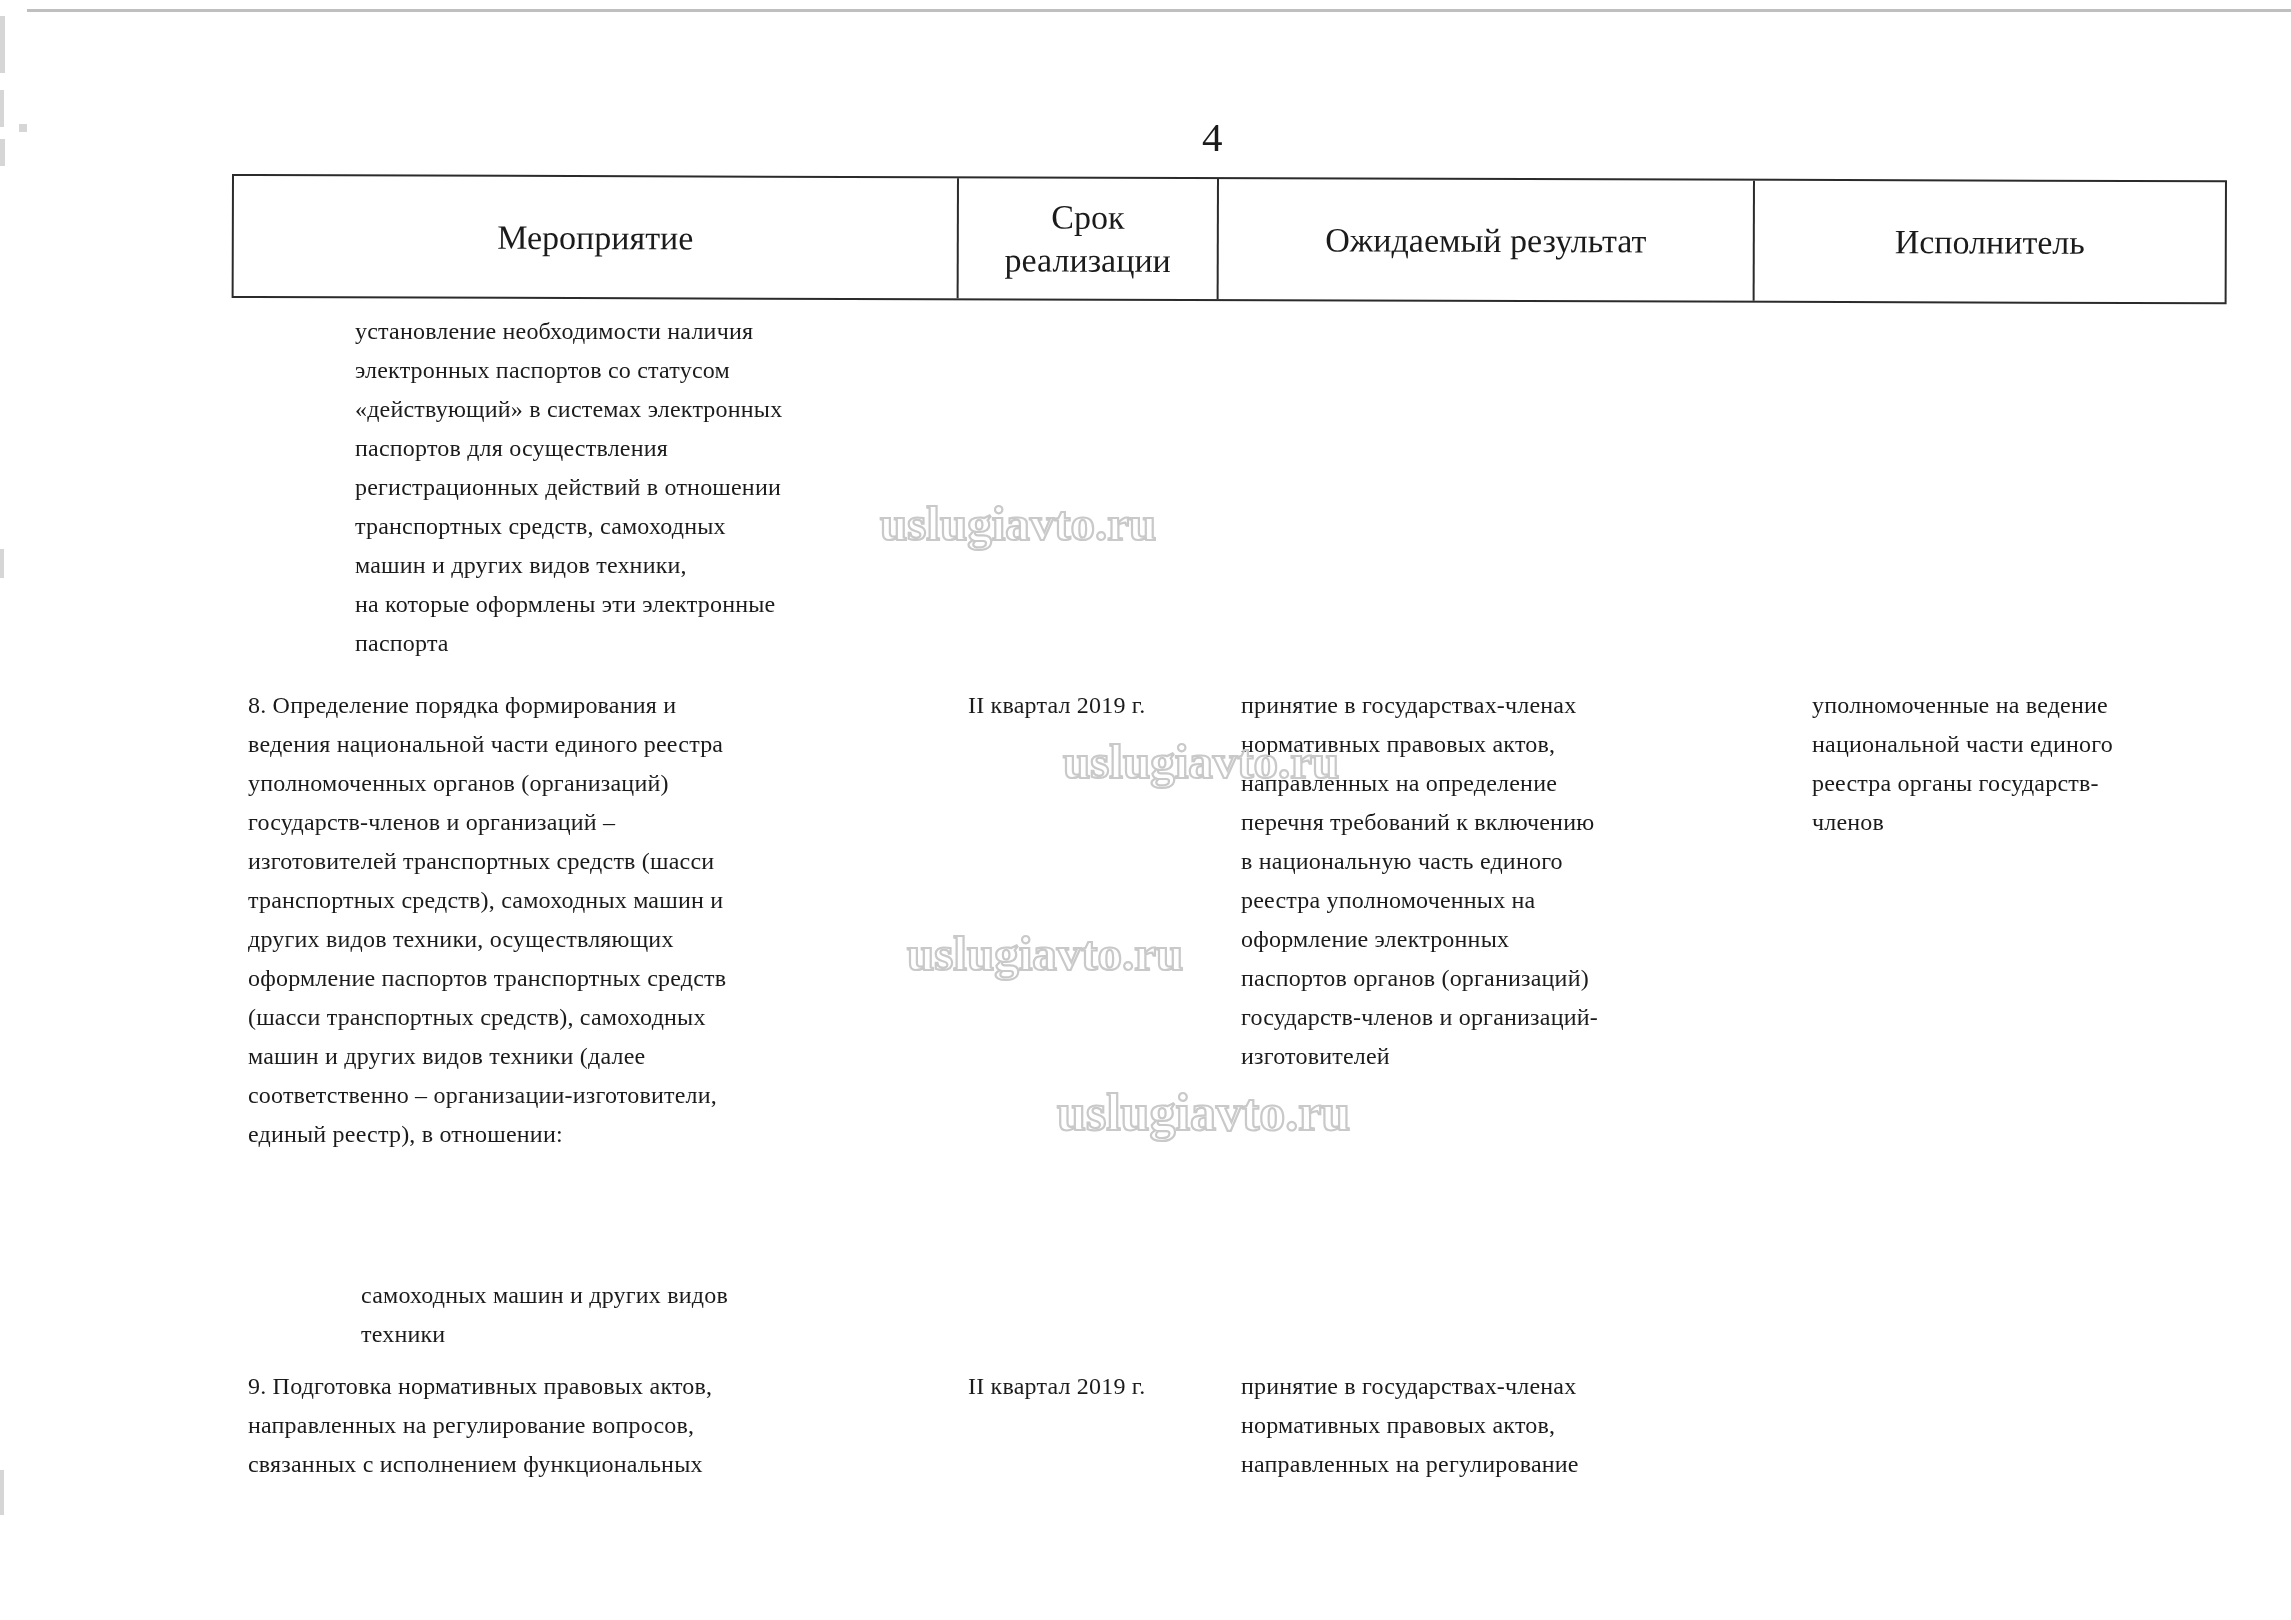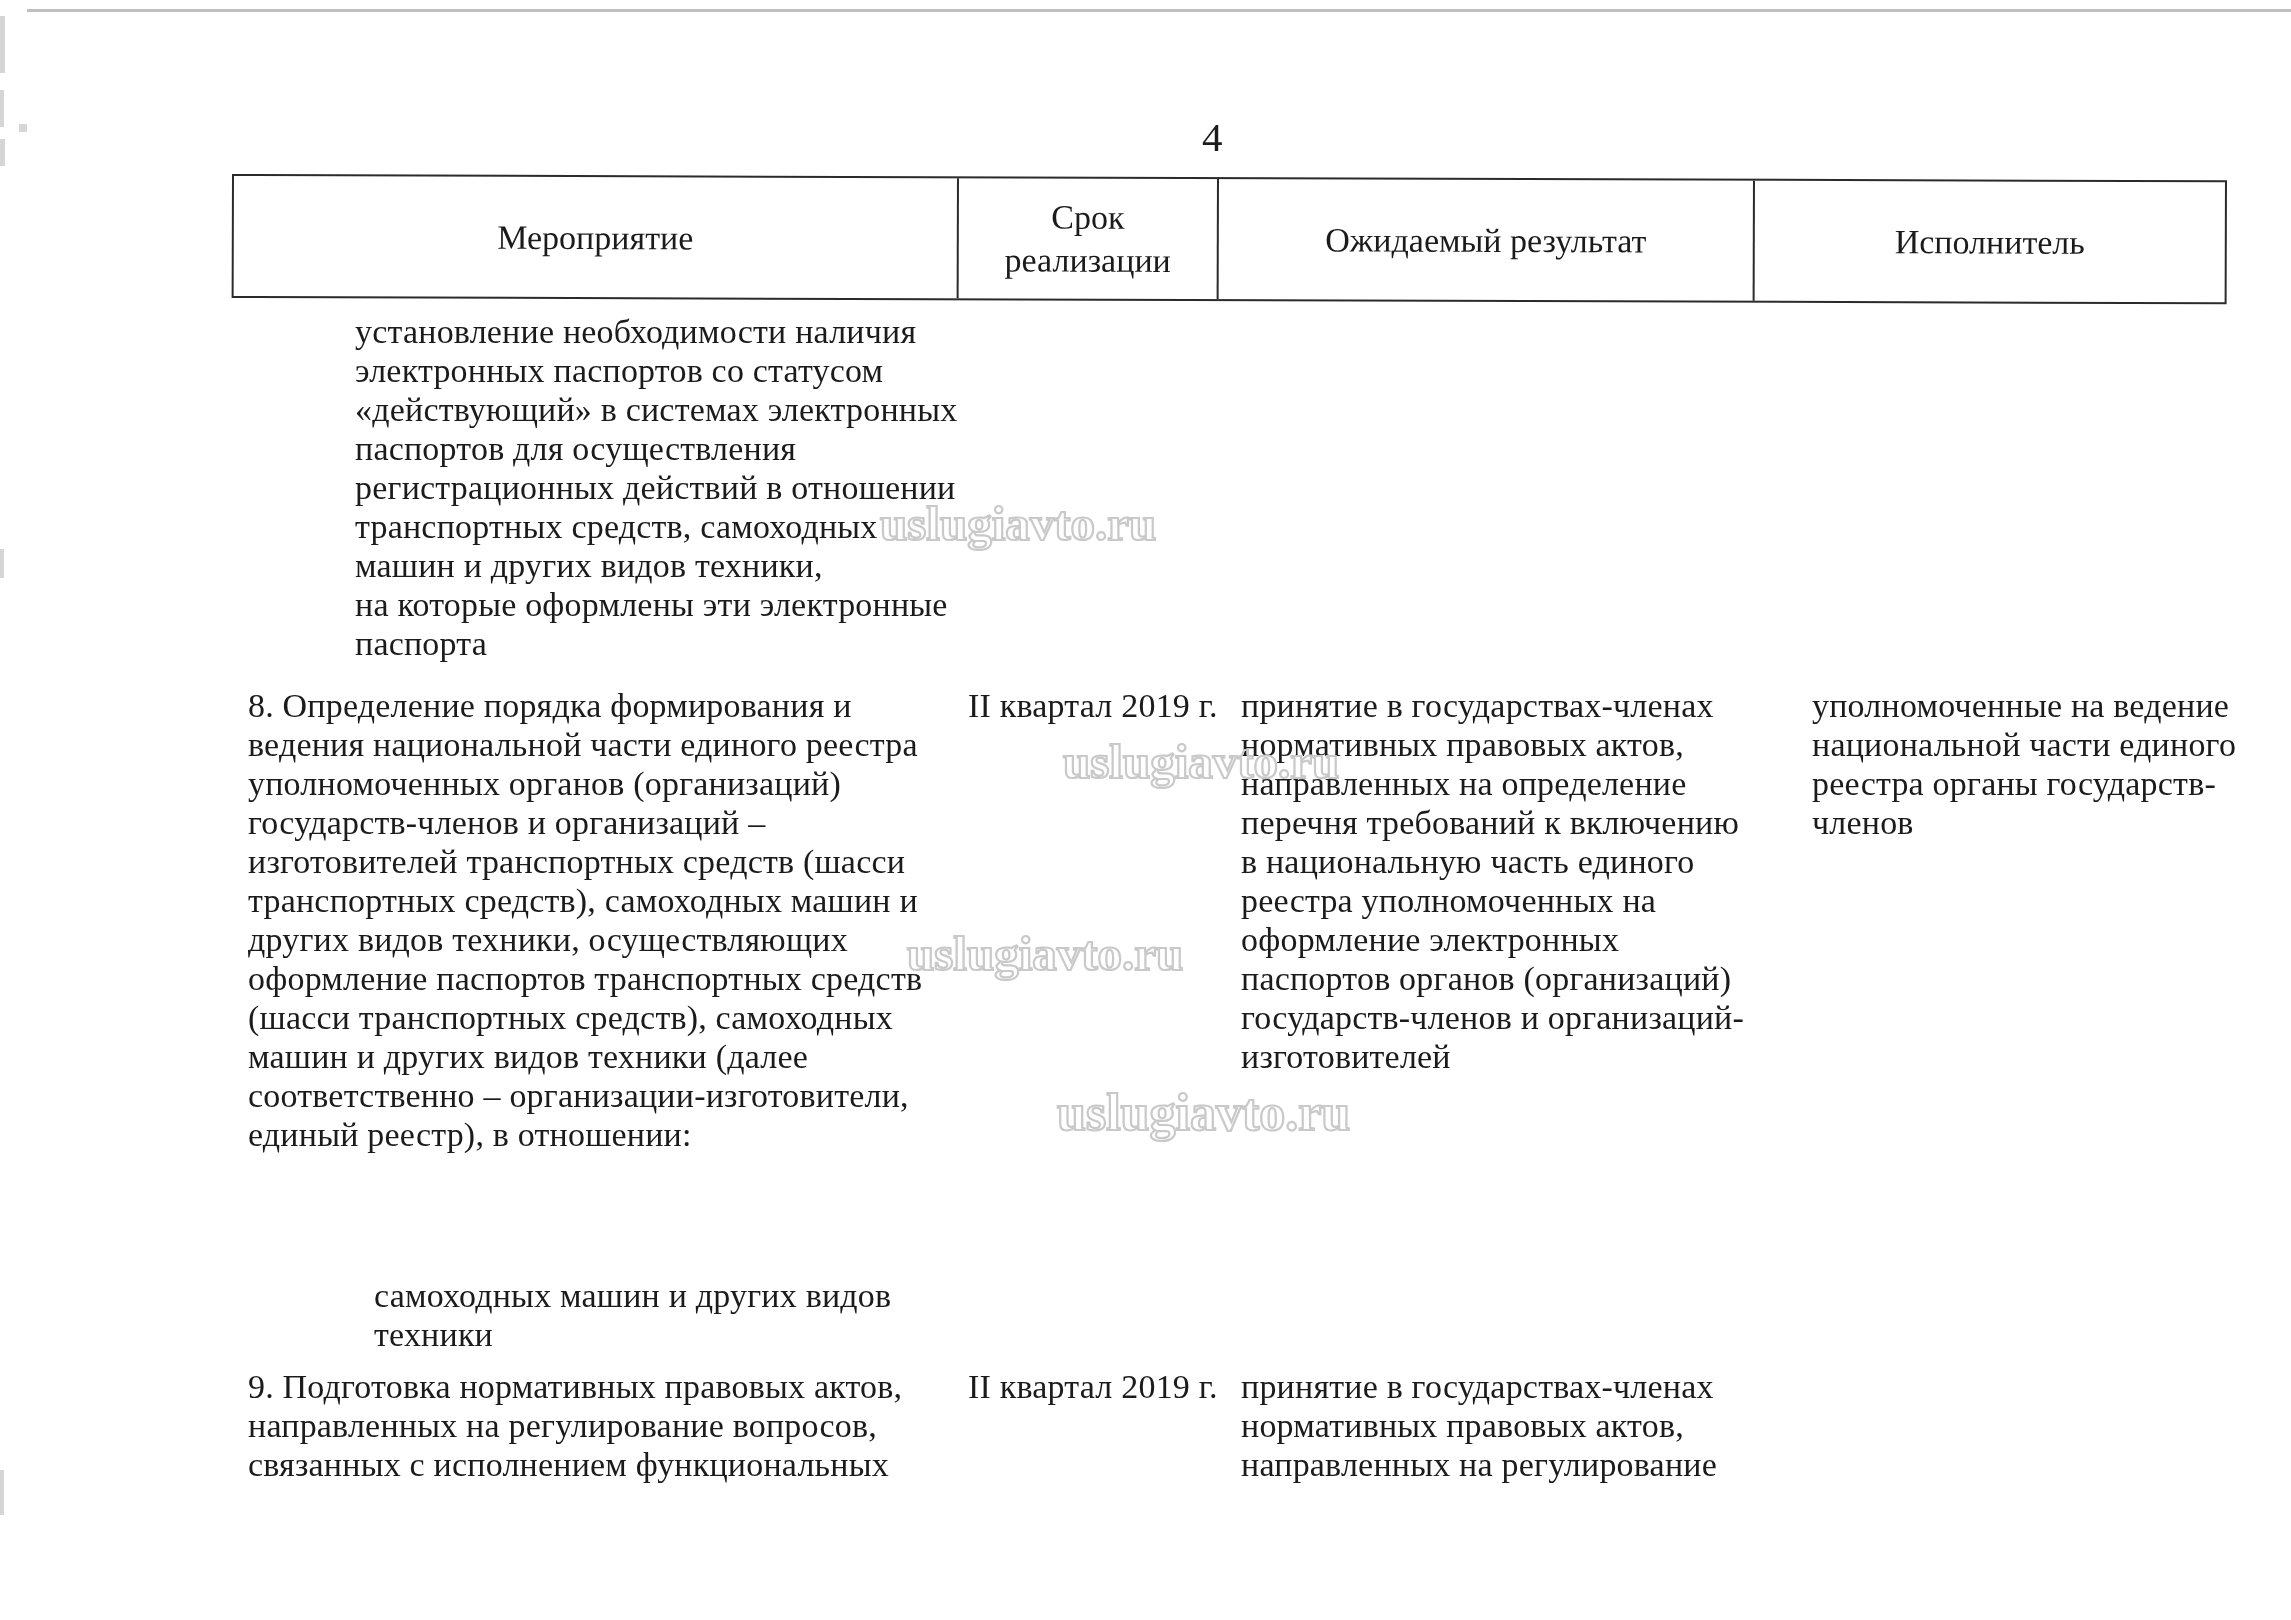--- a/index.html
+++ b/index.html
@@ -7,21 +7,21 @@
     position:relative;
     width:2292px;height:1620px;
     background:#ffffff;
     overflow:hidden;
     font-family:"Liberation Serif", serif;
     color:#1b1b1b;
   }
   .txt{
     position:absolute;
     white-space:pre;
-    font-size:34px;
+    font-size:24px;
     line-height:39px;
     color:#1b1b1b;
     letter-spacing:0.2px;
   }
   .pagenum{
     position:absolute;
     font-size:41px;
     line-height:43px;
   }
   
@@ -102,21 +102,21 @@
 уполномоченных органов (организаций)
 государств-членов и организаций –
 изготовителей транспортных средств (шасси
 транспортных средств), самоходных машин и
 других видов техники, осуществляющих
 оформление паспортов транспортных средств
 (шасси транспортных средств), самоходных
 машин и других видов техники (далее
 соответственно – организации-изготовители,
 единый реестр), в отношении:</div>
-  <div class="txt" style="left:374px;top:1276px;">самоходных машин и других видов
+  <div class="txt" style="left:361px;top:1276px;">самоходных машин и других видов
 техники</div>
   <div class="txt" style="left:968px;top:686px;">II квартал 2019 г.</div>
   <div class="txt" style="left:1241px;top:686px;">принятие в государствах-членах
 нормативных правовых актов,
 направленных на определение
 перечня требований к включению
 в национальную часть единого
 реестра уполномоченных на
 оформление электронных
 паспортов органов (организаций)

